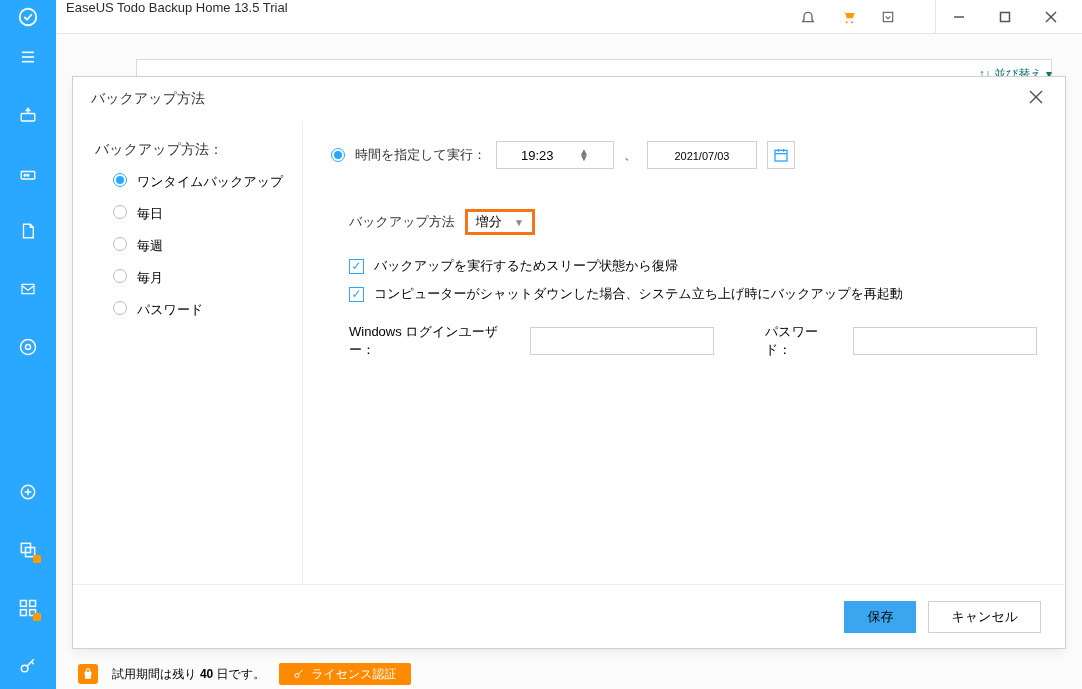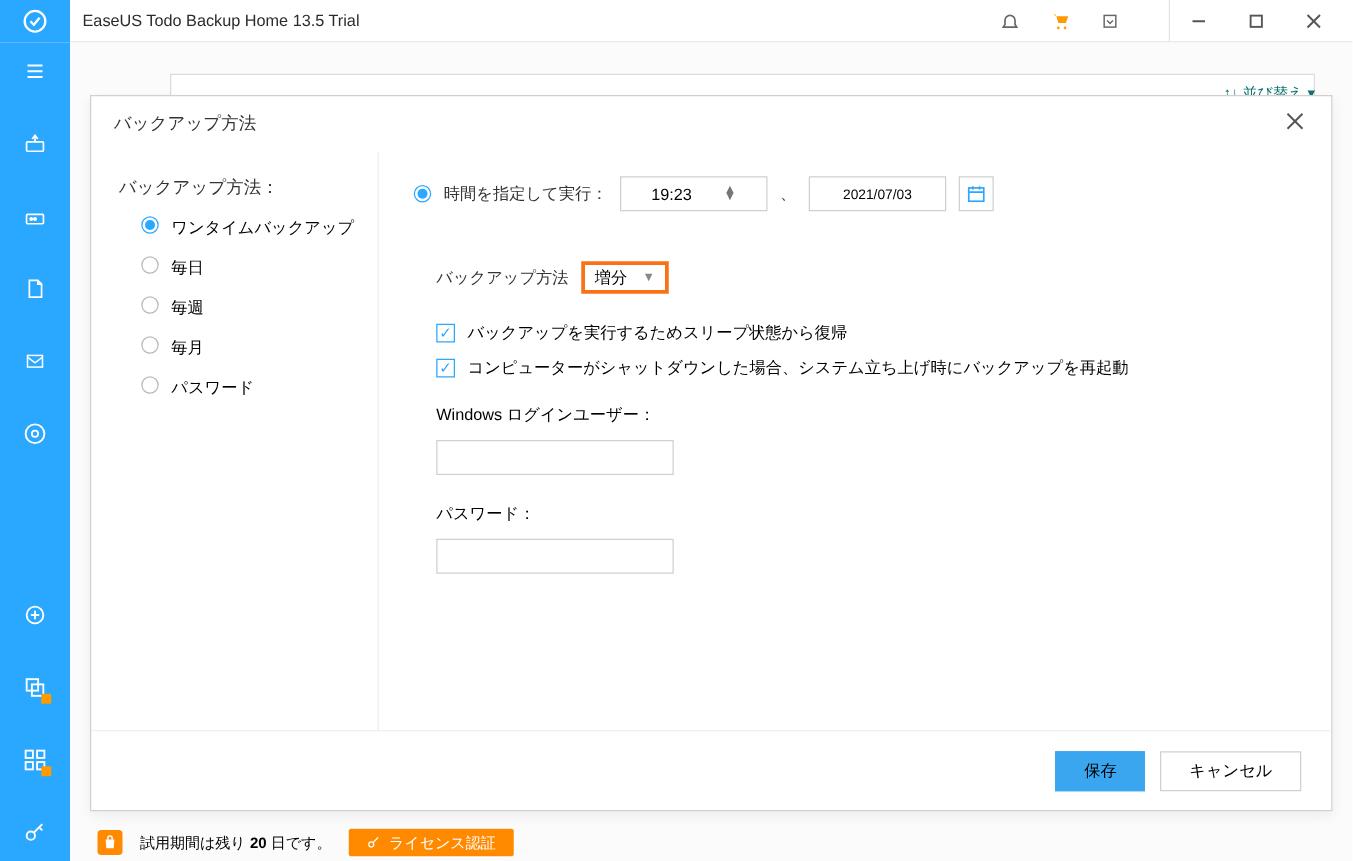--- a/index.html
+++ b/index.html
@@ -1,20 +1,20 @@
 <!DOCTYPE html>
 <html><head>
 <meta charset="utf-8">
 <style>
 * { box-sizing: border-box; margin: 0; padding: 0; font-family: "Meiryo UI", "Yu Gothic UI", sans-serif; }
 body { width: 1082px; height: 689px; overflow: hidden; background: #fff; position: relative; }
 
 
 .titlebar { height: 34px; background: #fff; border-bottom: 1px solid #e5e5e5; display: flex; align-items: center; padding: 0 8px 0 0; }
-.titlebar-left { display: flex; align-items: center; flex: 1; }
+.titlebar-left { display: flex; align-items: flex-start; flex: 1; }
 .logo-box { width: 56px; height: 34px; background: #2aa7ff; display: flex; align-items: center; justify-content: center; }
 .title-text { font-size: 13px; color: #2b2b2b; margin-left: 10px; }
 .title-actions { display: flex; align-items: center; gap: 22px; }
 .title-icon { width: 18px; height: 18px; display: inline-flex; justify-content: center; align-items: center; color: #666; cursor: pointer; }
 .win-controls { display: flex; align-items: center; gap: 0; margin-left: 16px; border-left: 1px solid #e5e5e5; }
 .win-btn { width: 46px; height: 34px; display: inline-flex; align-items: center; justify-content: center; cursor: pointer; }
 
 
 .sidebar { position: absolute; left: 0; top: 34px; bottom: 0; width: 56px; background: #2aa7ff; display: flex; flex-direction: column; align-items: center; padding-top: 12px; gap: 36px; }
 .side-icon { width: 22px; height: 22px; display: inline-flex; align-items: center; justify-content: center; color: #fff; cursor: pointer; font-size: 18px; }
@@ -45,21 +45,21 @@
 .small-radio { width: 14px; height: 14px; border: 1px solid #2aa7ff; border-radius: 50%; display: inline-flex; align-items: center; justify-content: center; }
 .small-radio::after { content: ""; width: 8px; height: 8px; background: #2aa7ff; border-radius: 50%; }
 .lbl { font-size: 13px; color: #333; }
 .time-input { width: 118px; height: 28px; border: 1px solid #d0d0d0; display: flex; align-items: center; padding: 0 24px; justify-content: space-between; font-size: 13px; }
 .spinners { display: flex; flex-direction: column; line-height: 6px; font-size: 10px; color: #777; }
 .date-input { width: 110px; height: 28px; border: 1px solid #d0d0d0; text-align: center; line-height: 28px; font-size: 11px; }
 .cal-btn { width: 28px; height: 28px; border: 1px solid #d0d0d0; display: inline-flex; align-items: center; justify-content: center; color: #2aa7ff; cursor: pointer; }
 .sel { width: 70px; height: 26px; border: 3px solid #f97316; display: inline-flex; align-items: center; justify-content: space-between; padding: 0 8px; font-size: 13px; cursor: pointer; }
 .check-row { display: flex; align-items: center; gap: 10px; font-size: 13px; margin-bottom: 10px; margin-left: 18px; }
 .check { width: 15px; height: 15px; border: 1px solid #2aa7ff; display: inline-flex; align-items: center; justify-content: center; color: #2aa7ff; font-size: 12px; cursor: pointer; }
-.input-row { display: flex; align-items: flex-start; gap: 11px; margin-top: 20px; margin-left: 18px; flex-direction: column; }
+.input-row { display: flex; align-items: center; gap: 11px; margin-top: 20px; margin-left: 18px; }
 .txt-in { width: 190px; height: 28px; border: 1px solid #d0d0d0; }
 .input-lbl { font-size: 13px; }
 
 
 .dialog-footer { height: 64px; border-top: 1px solid #eee; display: flex; justify-content: flex-end; align-items: center; gap: 12px; padding: 0 24px; }
 .btn { height: 32px; padding: 0 22px; font-size: 13px; border: 1px solid #d0d0d0; background: #fff; cursor: pointer; }
 .btn.primary { background: #3aa6f0; border-color: #3aa6f0; color: #000000; }
 
 
 .trial-bar { position: absolute; left: 22px; bottom: 4px; display: flex; align-items: center; gap: 14px; font-size: 12px; }
@@ -282,21 +282,21 @@
   </div>
 
   <div class="trial-bar">
     <span class="trial-ico">
         <svg width="14" height="14" viewBox="0 0 24 24" fill="#fff">
           <path d="M6 8h12l-1 12H7z"></path>
           <path d="M9 8V6a3 3 0 016 0v2" fill="none" stroke="#fff" stroke-width="2"></path>
         </svg>
       </span>
     <span>
-      <span>試用期間は残り </span><b>20</b><span> 日です。</span>
+      <span>試用期間は残り </span><b>40</b><span> 日です。</span>
     </span>
     <span class="activate-btn">
       <svg width="12" height="12" viewBox="0 0 24 24" fill="none" stroke="#fff" stroke-width="2">
           <circle cx="8" cy="15" r="4"></circle>
           <path d="M11 12l8-8"></path>
         </svg>
       <span>ライセンス認証</span>
     </span>
   </div>
 </div>

